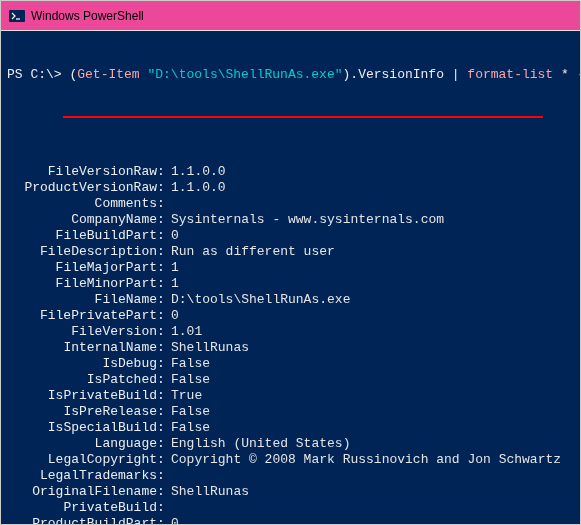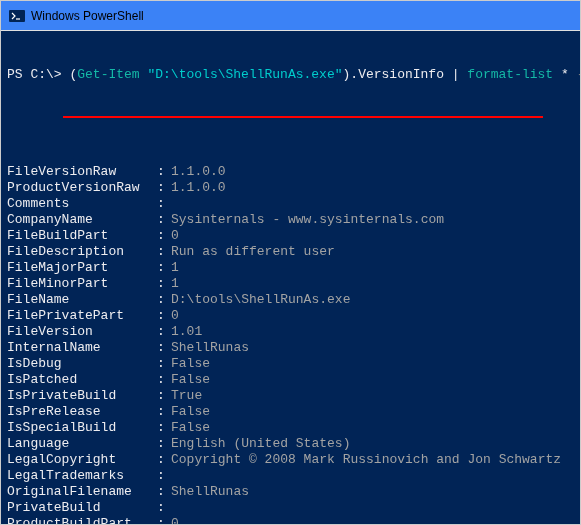--- a/index.html
+++ b/index.html
@@ -6,21 +6,21 @@
     body {
       font-family: 'Segoe UI', Tahoma, sans-serif;
       background: #fff;
       width: 581px;
       height: 525px;
       overflow: hidden;
       border: 1px solid #ccc;
     }
     .titlebar {
       height: 30px;
-      background: #3b82f6;
+      background: #ec4899;
       display: flex;
       align-items: center;
       padding: 0 8px;
       border-bottom: 1px solid #e0e0e0;
     }
     .titlebar-icon {
       width: 16px;
       height: 16px;
       margin-right: 6px;
       display: flex;
@@ -39,21 +39,21 @@
       line-height: 16px;
       padding: 4px 6px;
       height: calc(100% - 30px);
       overflow: hidden;
       white-space: pre;
     }
     .prompt-line {
       margin-bottom: 2px;
     }
     .prompt-text { color: #eeedf0; font-family: Liberation Mono, monospace; }
-    .cmd-yellow { color: #14b8a6; font-family: Liberation Mono, monospace; }
+    .cmd-yellow { color: #fca5a5; font-family: Liberation Mono, monospace; }
     .cmd-string { color: #00cccc; }
     .cmd-white { color: #eeedf0; }
     .cmd-darkred { color: #808080; }
     .cmd-pipe { color: #eeedf0; }
     .underline-red {
       height: 2px;
       background: #ff0000;
       margin-top: -1px;
       margin-left: 56px;
       width: 480px;
@@ -61,28 +61,29 @@
     .output-block {
       margin-top: 14px;
     }
     .output-row {
       display: flex;
     }
     .output-key {
       display: inline-block;
       width: 150px;
       color: #eeedf0;
+      text-align: right;
     }
     .output-colon {
       color: #eeedf0;
       width: 14px;
       display: inline-block;
     }
     .output-value {
-      color: #a3a3a3;
+      color: #e5e5e5;
     }
   </style>
 </head>
 <body>
 
 <div class="titlebar">
   <span class="titlebar-icon">
     <svg width="16" height="16" viewBox="0 0 16 16">
       <rect x="0" y="2" width="16" height="12" rx="1" fill="#012456"></rect>
       <path d="M3 5 L6 8 L3 11" stroke="#fff" stroke-width="1.2" fill="none"></path>

